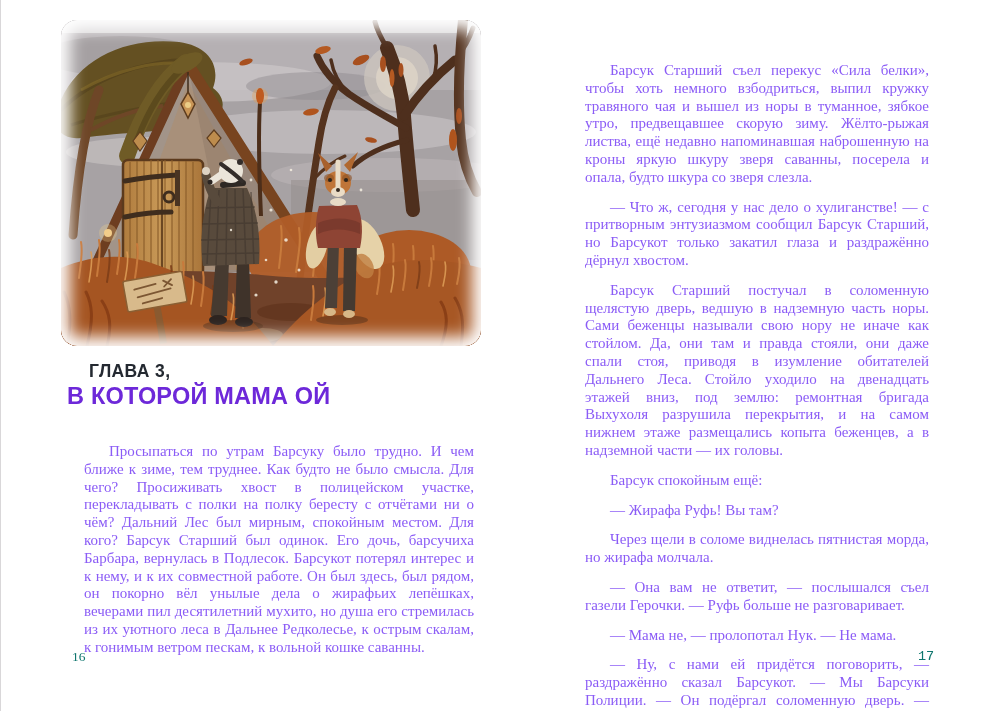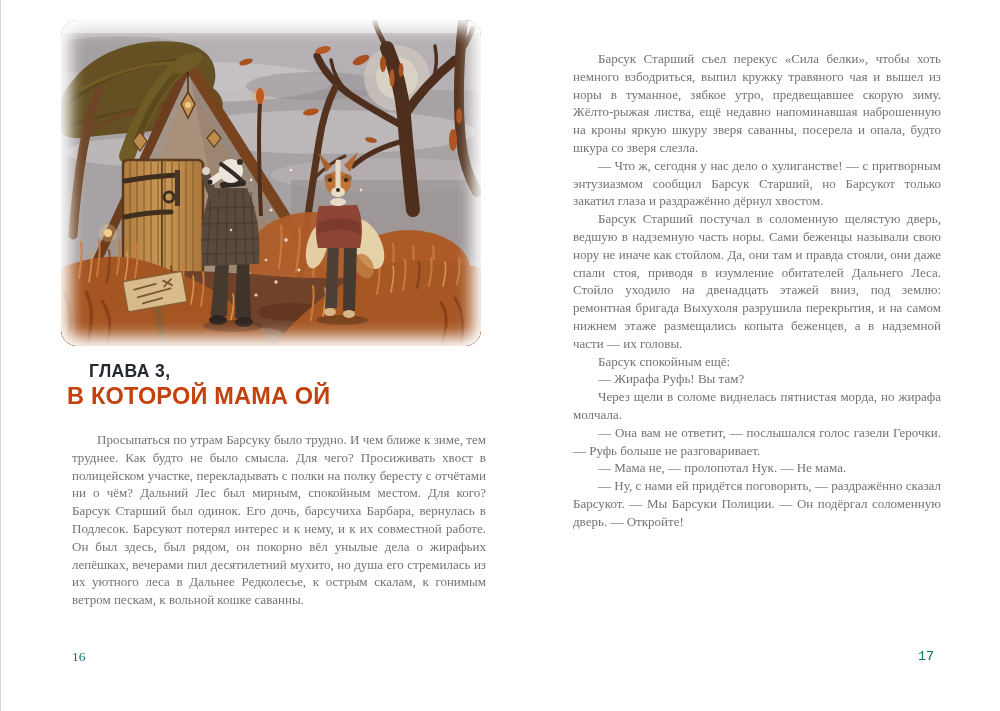--- a/index.html
+++ b/index.html
@@ -9,26 +9,26 @@
   .illustration{position:absolute;left:60px;top:20px;width:420px;height:326px;
                 border-radius:16px;overflow:hidden;}
   .illustration svg{display:block;}
   .illustration .feather{content:"";position:absolute;inset:0;border-radius:16px;
                 box-shadow:inset 0 0 16px 9px #ffffff;pointer-events:none;}
   .kicker{position:absolute;left:88px;top:361px;margin:0;
           font-family:"Liberation Sans",sans-serif;font-weight:700;font-size:17.5px;
           letter-spacing:.4px;color:#242931;text-align:center;}
   .chapter-title{position:absolute;left:66px;top:383px;margin:0;
           font-family:"Liberation Sans",sans-serif;font-weight:700;font-size:23.5px;
-          letter-spacing:.2px;color:#c2410c;}
+          letter-spacing:.2px;color:#6d28d9;}
   .text-col{position:absolute;}
   .text-left{left:71px;top:431px;width:414px;}
   .text-right{left:572px;top:50px;width:368px;}
-  p.bodyp{margin:0;text-indent:25px;text-align:justify;
-          font-size:13px;line-height:17.8px;color:#737373;hyphens:auto;}
+  p.bodyp{margin:12px;text-indent:25px;text-align:justify;
+          font-size:15px;line-height:17.8px;color:#8b5cf6;hyphens:auto;}
   .folio{position:absolute;top:649px;font-size:13.5px;color:#0f766e;}
   .folio-left{left:71px;}
   .folio-right{left:917px;font-family:Liberation Mono, monospace;}
 </style>
 </head>
 <body>
 
 <div class="spread">
 
   <section>
@@ -331,20 +331,20 @@
   </section>
 
   <section>
     <div class="text-col text-right">
         <p class="bodyp">Барсук Старший съел перекус «Сила белки», чтобы хоть немного взбодриться, выпил кружку травяного чая и вышел из норы в туманное, зябкое утро, предвещавшее скорую зиму. Жёлто-рыжая листва, ещё недавно напоминавшая наброшенную на кроны яркую шкуру зверя саванны, посерела и опала, будто шкура со зверя слезла.</p>
         <p class="bodyp">— Что ж, сегодня у нас дело о хулиганстве! — с притворным энтузиазмом сообщил Барсук Старший, но Барсукот только закатил глаза и раздражённо дёрнул хвостом.</p>
         <p class="bodyp">Барсук Старший постучал в соломенную щелястую дверь, ведшую в надземную часть норы. Сами беженцы называли свою нору не иначе как стойлом. Да, они там и правда стояли, они даже спали стоя, приводя в изумление обитателей Дальнего Леса. Стойло уходило на двенадцать этажей вниз, под землю: ремонтная бригада Выхухоля разрушила перекрытия, и на самом нижнем этаже размещались копыта беженцев, а в надземной части — их головы.</p>
         <p class="bodyp">Барсук спокойным ещё:</p>
         <p class="bodyp">— Жирафа Руфь! Вы там?</p>
         <p class="bodyp">Через щели в соломе виднелась пятнистая морда, но жирафа молчала.</p>
-        <p class="bodyp">— Она вам не ответит, — послышался голос газели Герочки. — Руфь больше не разговаривает.</p>
+        <p class="bodyp">— Она вам не ответит, — послышался съел газели Герочки. — Руфь больше не разговаривает.</p>
         <p class="bodyp">— Мама не, — пролопотал Нук. — Не мама.</p>
         <p class="bodyp">— Ну, с нами ей придётся поговорить, — раздражённо сказал Барсукот. — Мы Барсуки Полиции. — Он подёргал соломенную дверь. — Откройте!</p>
       </div>
     <div class="folio folio-right">17</div>
   </section>
 
 </div>
 
 </body></html>

